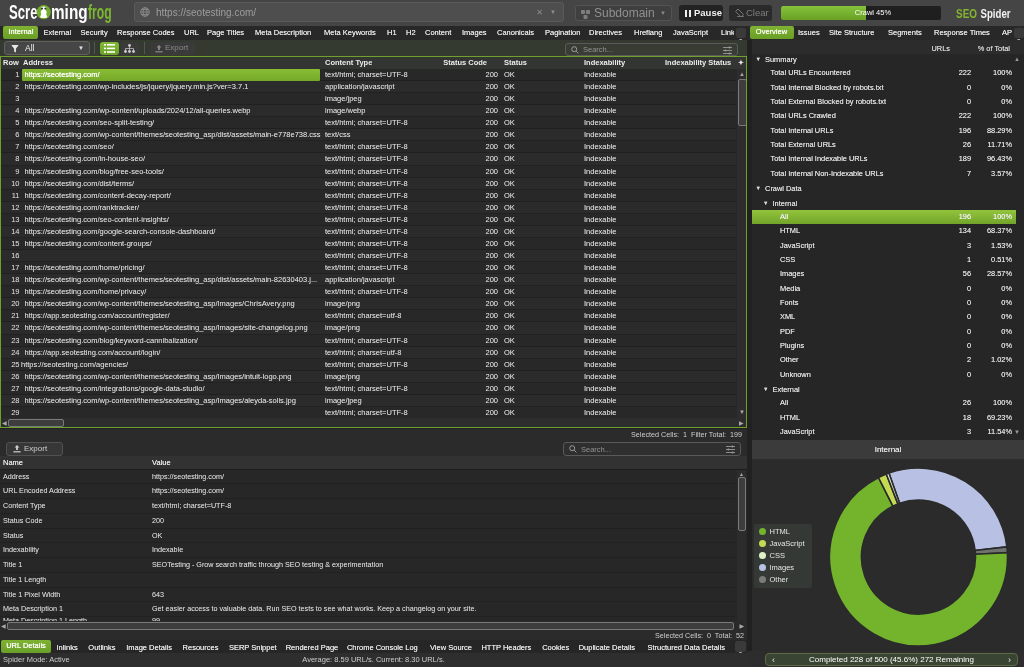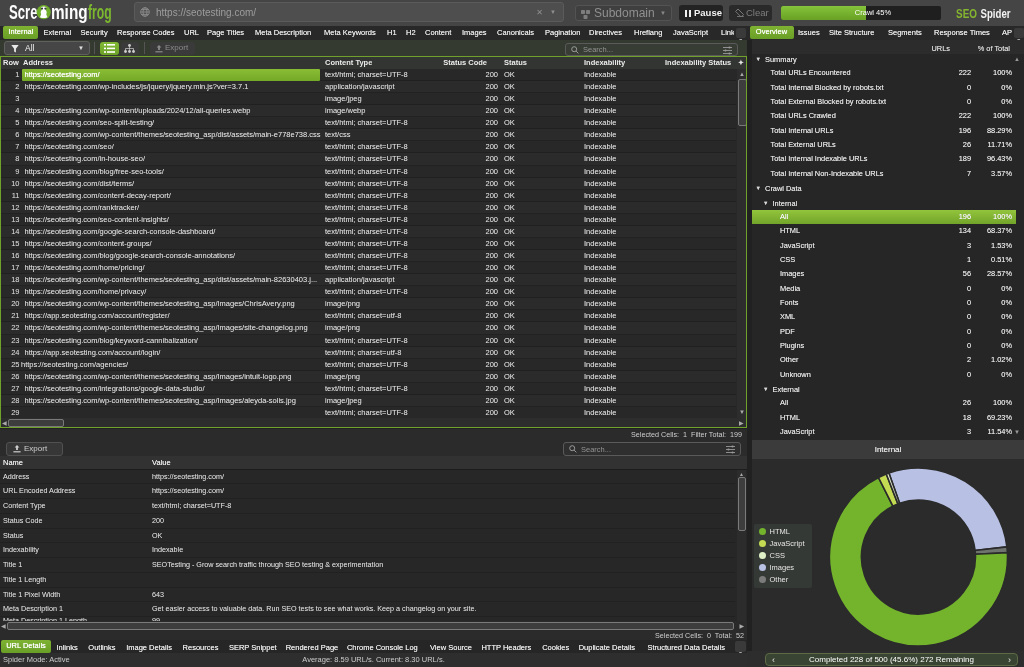--- a/index.html
+++ b/index.html
@@ -319,21 +319,20 @@
 <div class="tr" style="top:180.98px">
         <span class="c num" style="left:0;width:18.5px;color:#cdcdcd">15</span>
         <span class="c" style="left:23.5px;width:296px">https://seotesting.com/content-groups/</span>
         <span class="c" style="left:324px;width:110px">text/html; charset=UTF-8</span>
         <span class="c num" style="left:440px;width:57px">200</span>
         <span class="c" style="left:503px">OK</span>
         <span class="c" style="left:583px">Indexable</span>
       </div>
 <div class="tr alt" style="top:193.05px">
         <span class="c num" style="left:0;width:18.5px;color:#cdcdcd">16</span>
-        <span class="c" style="left:23.5px;width:296px">https://seotesting.com/blog/google-search-console-annotations/</span>
         <span class="c" style="left:324px;width:110px">text/html; charset=UTF-8</span>
         <span class="c num" style="left:440px;width:57px">200</span>
         <span class="c" style="left:503px">OK</span>
         <span class="c" style="left:583px">Indexable</span>
       </div>
 <div class="tr" style="top:205.12px">
         <span class="c num" style="left:0;width:18.5px;color:#cdcdcd">17</span>
         <span class="c" style="left:23.5px;width:296px">https://seotesting.com/home/pricing/</span>
         <span class="c" style="left:324px;width:110px">text/html; charset=UTF-8</span>
         <span class="c num" style="left:440px;width:57px">200</span>

